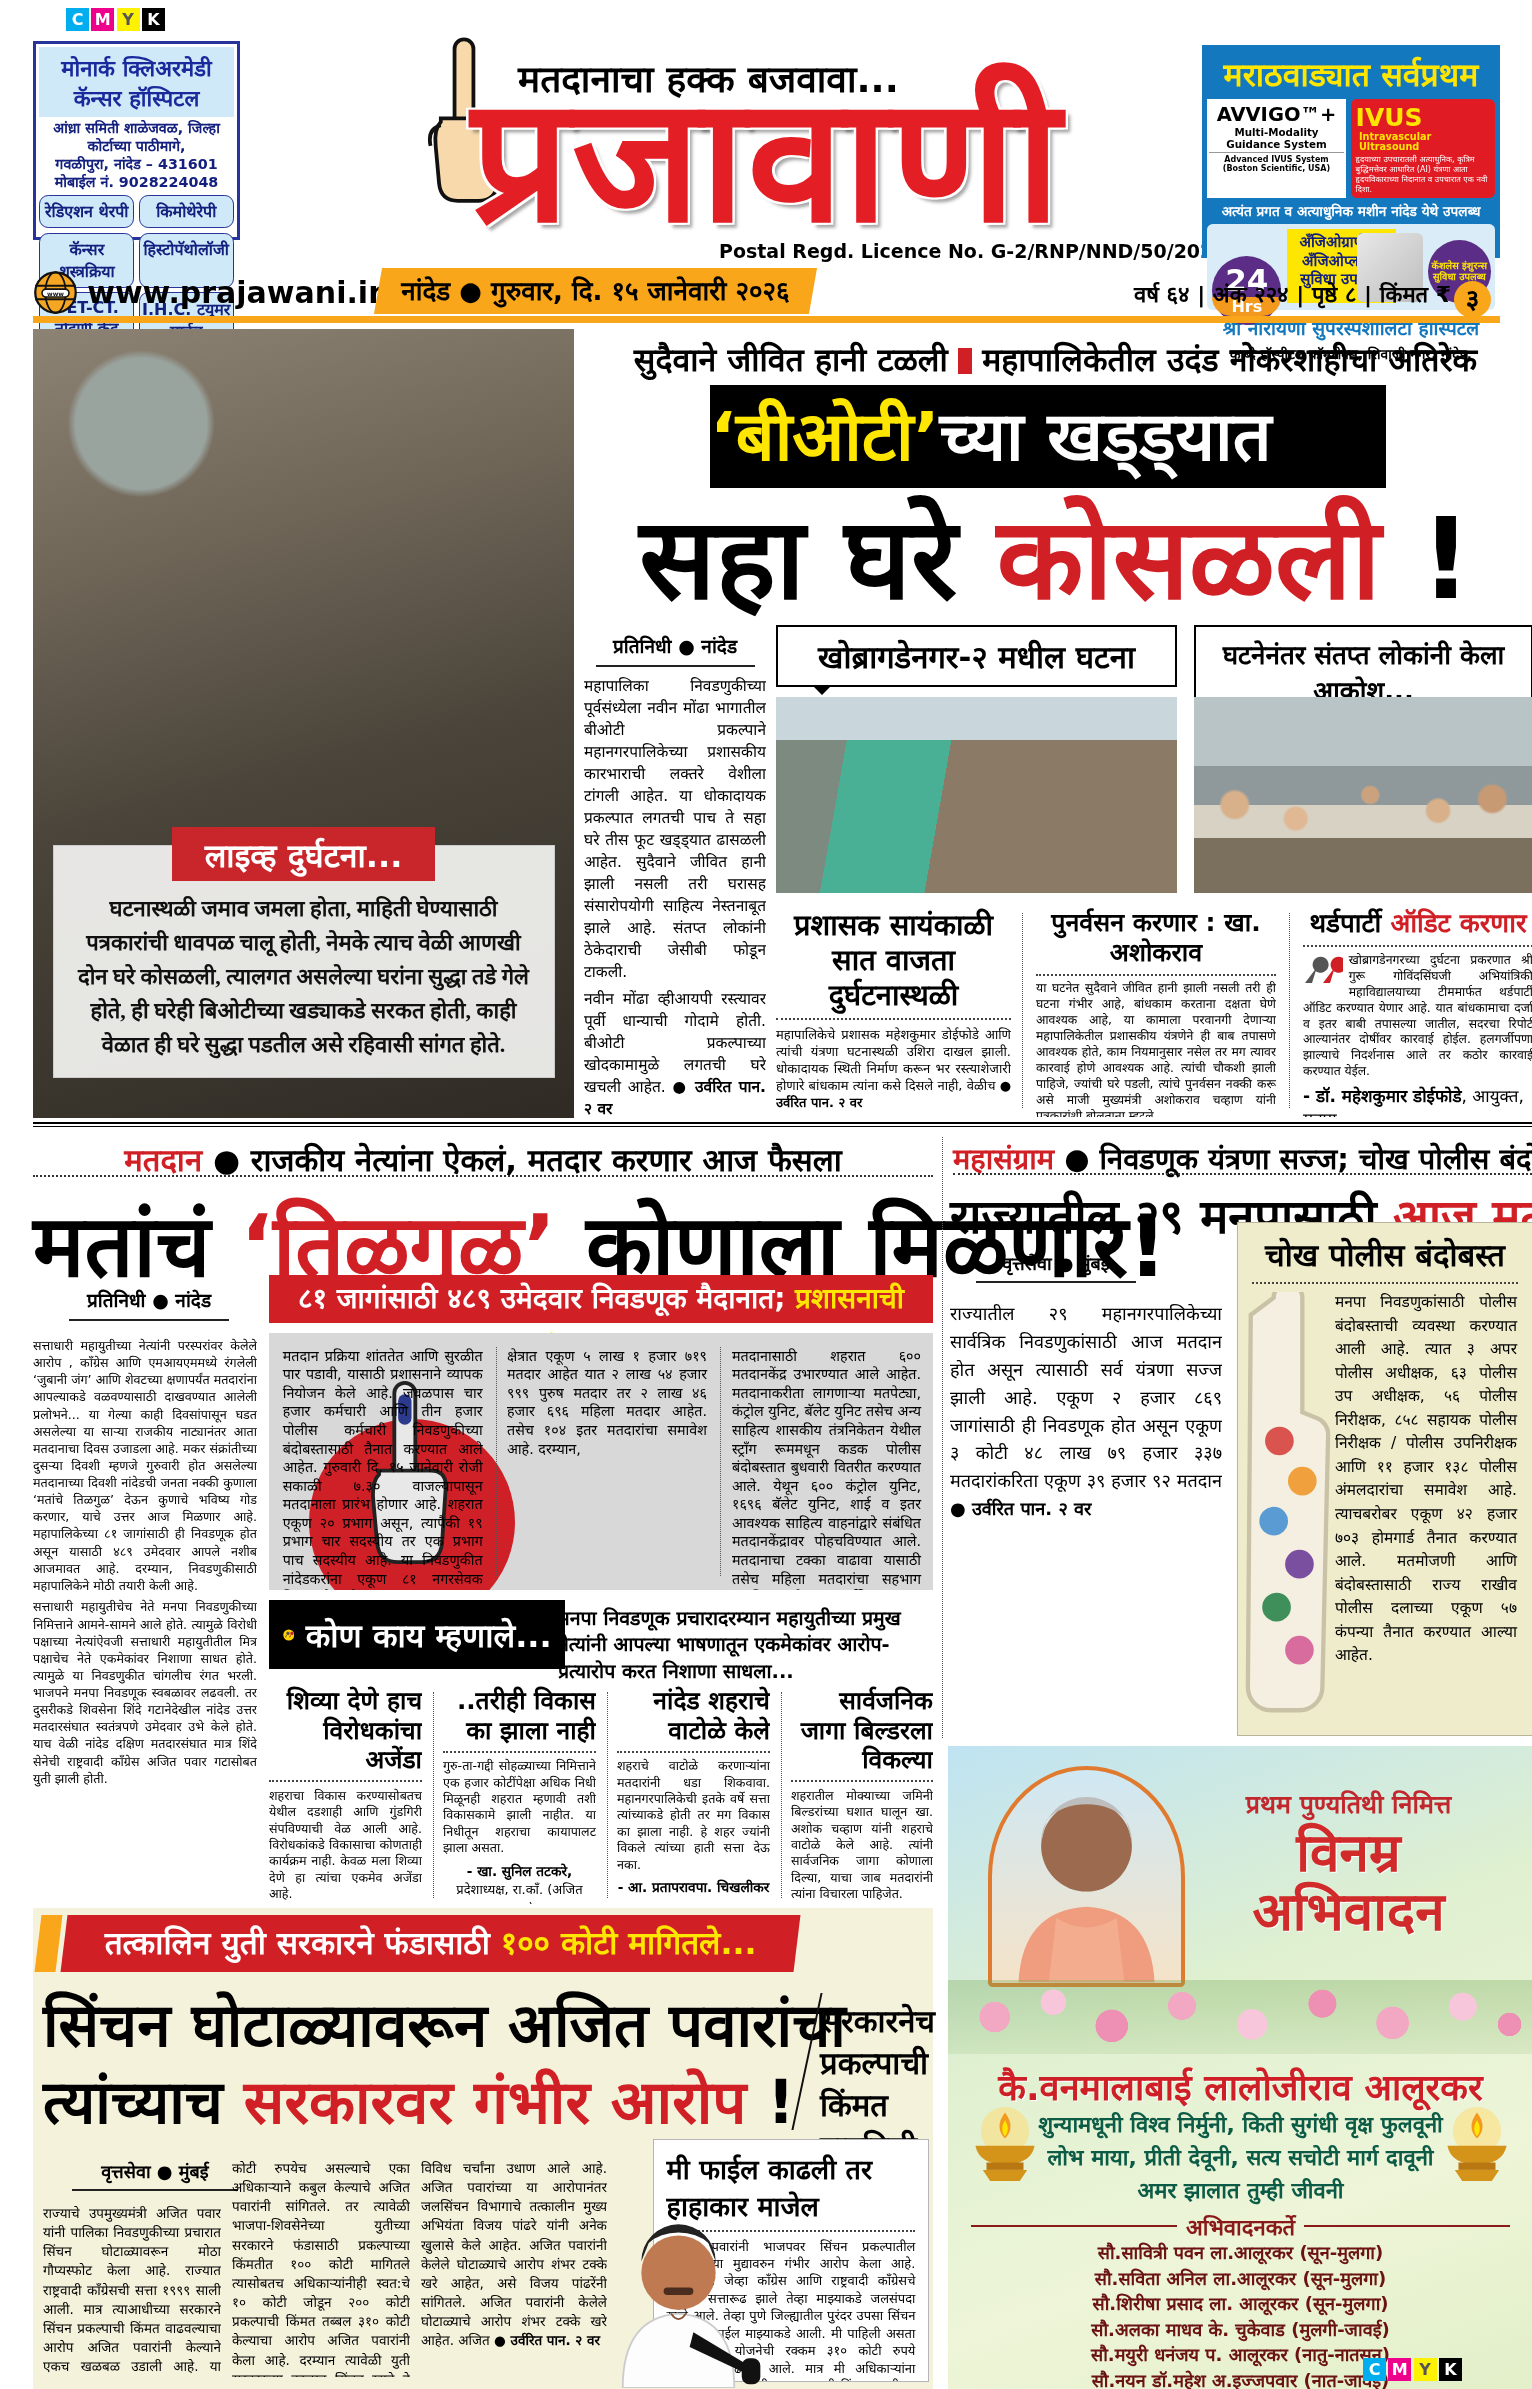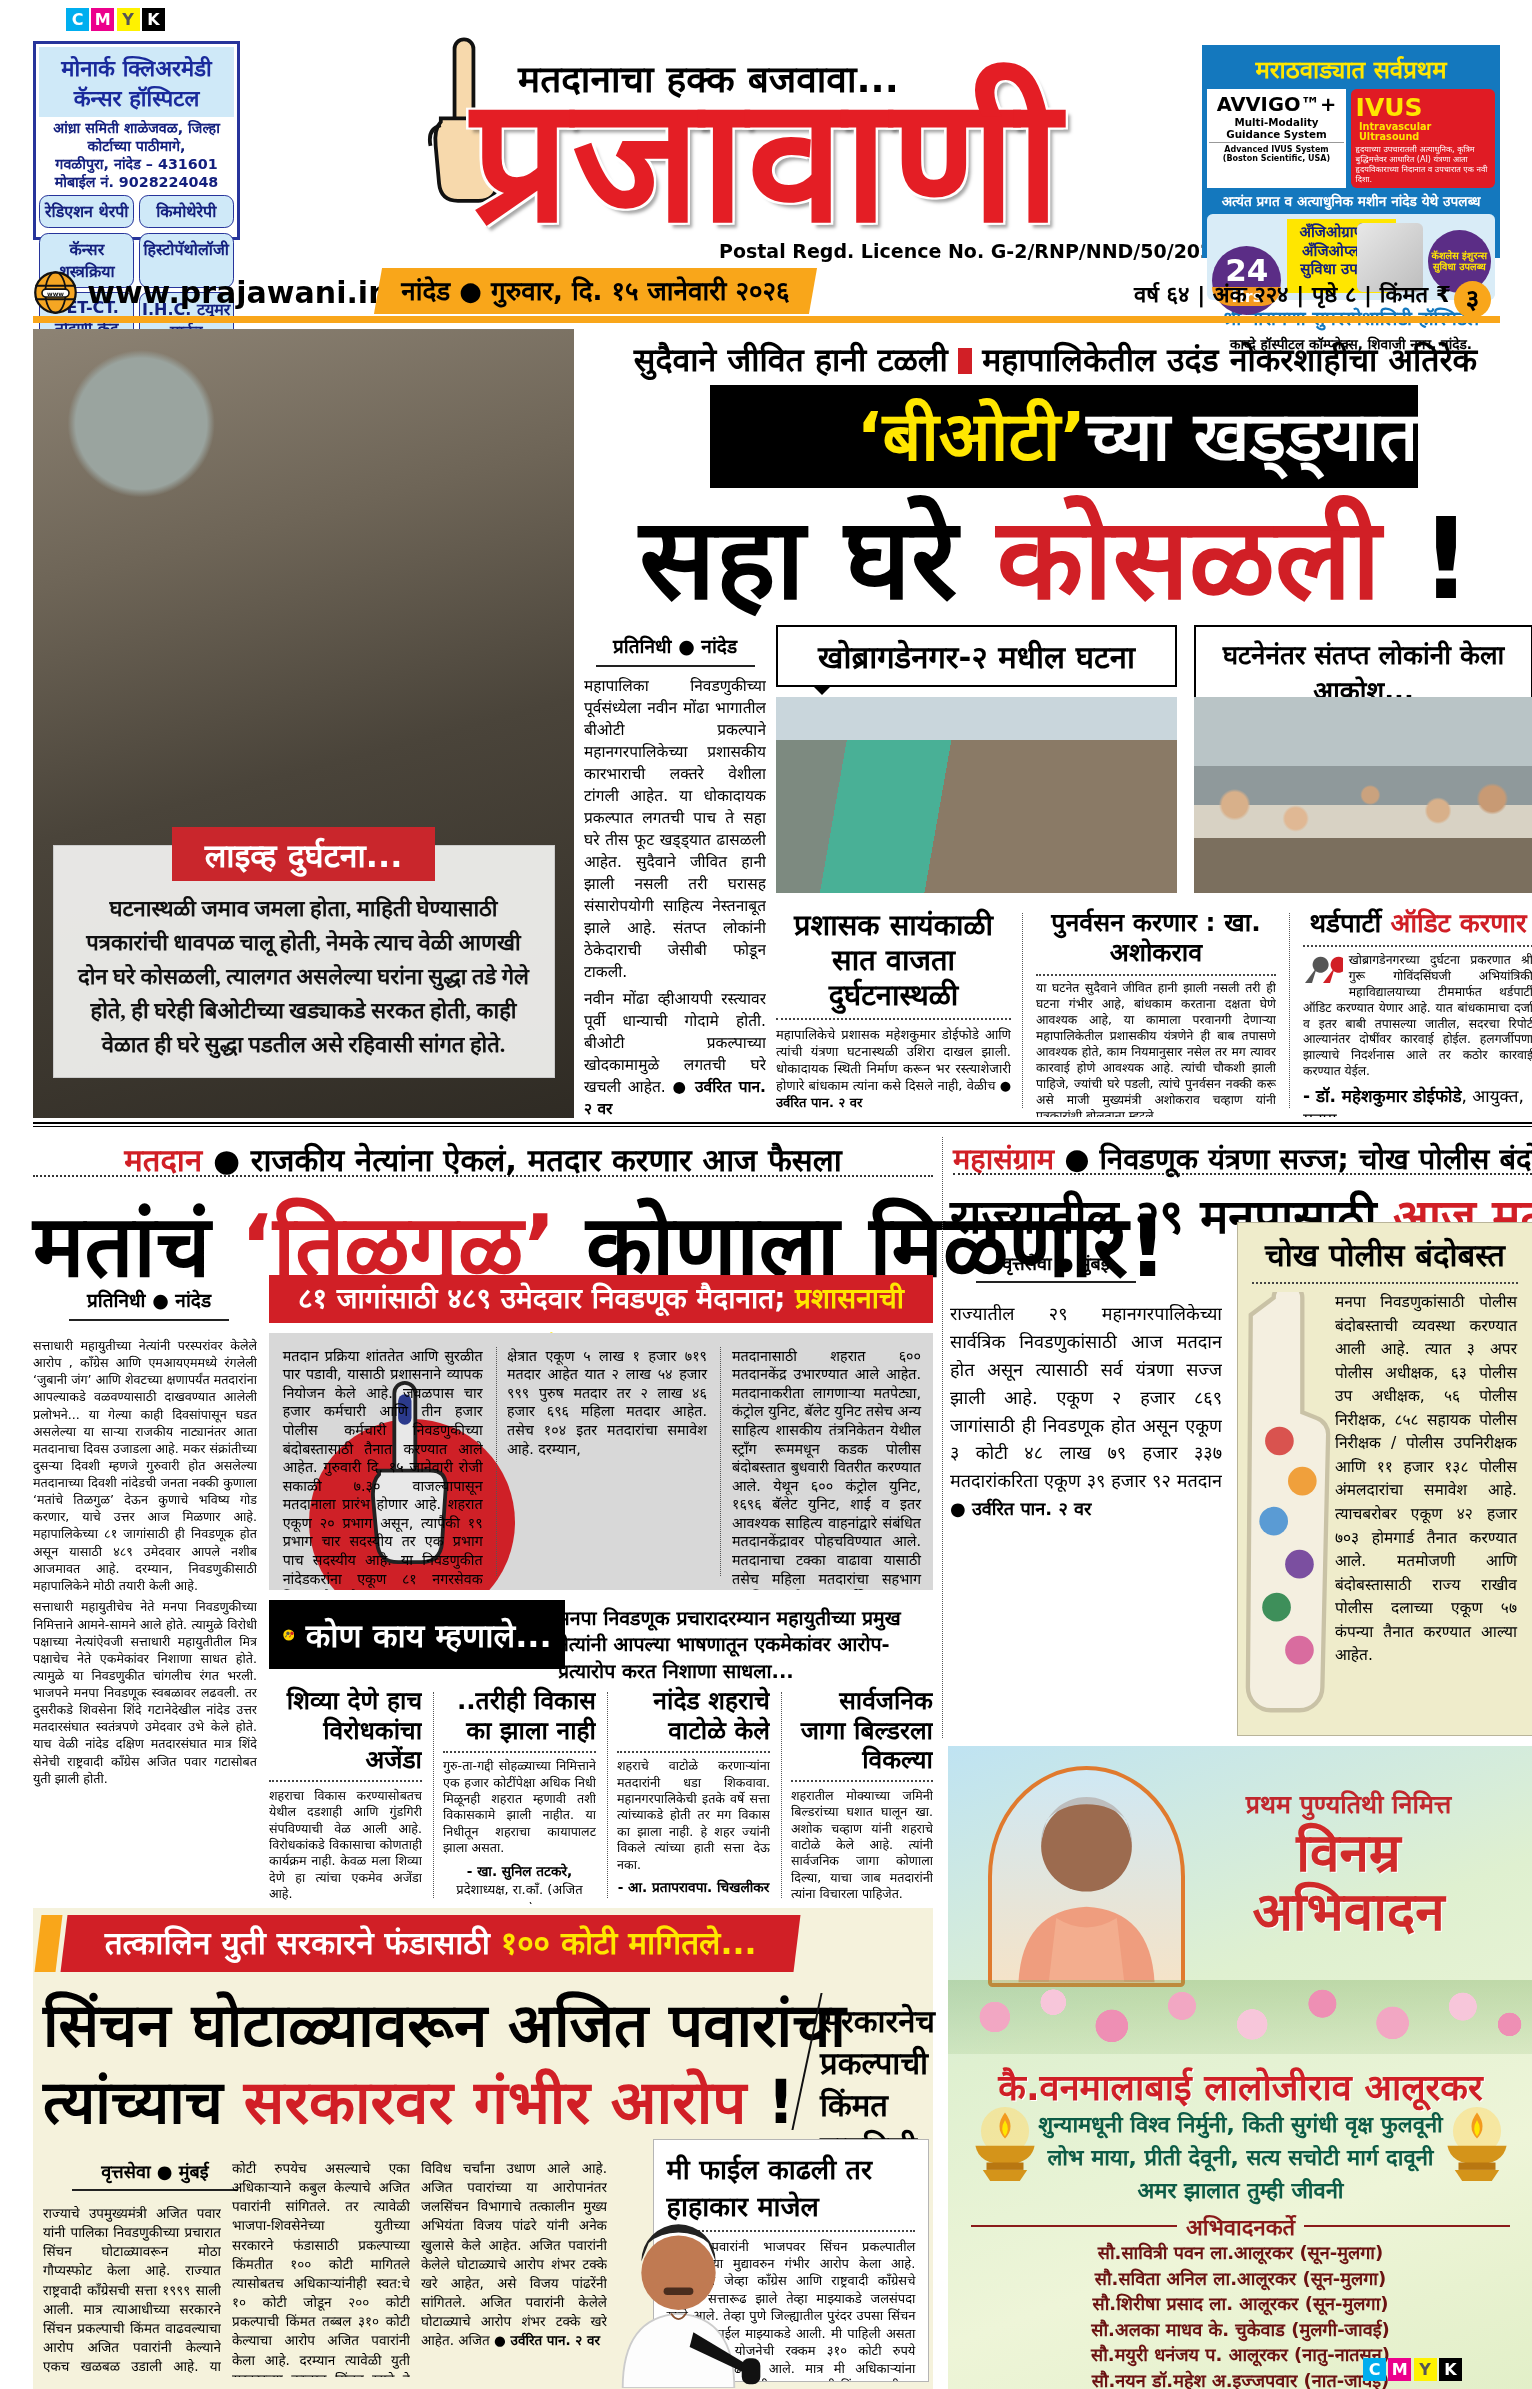--- a/index.html
+++ b/index.html
@@ -11,21 +11,21 @@
   .cmyk span{display:inline-block;width:23px;height:23px;color:#fff;font-weight:bold;font-size:16px;line-height:23px;text-align:center;margin-right:2.3px;}
   .cmyk .c1{background:#00aeef;}.cmyk .c2{background:#ec008c;}.cmyk .c3{background:#fff200;color:#555;}.cmyk .c4{background:#000;}
   
   .lad{border:3.4px solid #27349b;background:#fff;box-sizing:border-box;padding:3.4px;}
   .lad-title{background:#cfe9f8;color:#1a2a9c;font-weight:900;font-size:22px;text-align:center;padding:4.6px 1.1px;}
   .lad-addr{color:#14207e;font-weight:bold;font-size:14.3px;text-align:center;line-height:1.25;margin:3.4px 0;}
   .lad-grid{display:grid;grid-template-columns:1fr 1fr;gap:4.6px;}
   .pill{background:#cfe9f8;border:1.7px solid #27349b;border-radius:9.2px;color:#14207e;font-weight:900;font-size:16px;text-align:center;padding:4.6px 1.1px;}
   
   .rad{background:#1478be;box-sizing:border-box;padding:4.6px;color:#fff;}
-  .rad-h{color:#ffe600;font-weight:900;font-size:24px;text-align:center;padding:2.3px 0;}
+  .rad-h{color:#ffe600;font-weight:900;font-size:32px;text-align:center;padding:2.3px 0;}
   .rad-row{display:flex;gap:4.6px;margin-top:2.3px;}
   .avvigo{background:#fff;color:#000;border-radius:0;flex:1;text-align:center;padding:3.4px 2.3px;}
   .avvigo .a1{font-weight:900;font-size:19.5px;}
   .avvigo .a2{font-weight:bold;font-size:10.3px;}
   .avvigo .a3{font-weight:bold;font-size:8px;border-top:1.1px solid #999;margin-top:2.3px;padding-top:1.7px;}
   .ivus{background:#e01b24;border-radius:5.7px;flex:1;padding:3.4px 4.6px;}
   .ivus .i1{color:#ffe600;font-weight:900;font-size:25px;display:inline;}
   .ivus .i2{color:#ffe600;font-weight:bold;font-size:9.7px;display:inline-block;vertical-align:top;line-height:1.05;margin-left:3.4px;}
   .ivus .i3{color:#fff;font-size:8px;line-height:1.25;margin-top:2.3px;}
   .rad-m{color:#fff;font-weight:900;font-size:13.7px;text-align:center;margin-top:3.4px;}
@@ -41,21 +41,21 @@
   
   .band-bar{background:#f9a61a;}
   .datebox{background:#f9a61a;transform:skewX(-10deg);}
   .datebox>div{transform:skewX(10deg);font-weight:900;font-size:26px;text-align:center;line-height:46px;}
   .issue{font-weight:900;font-size:22px;white-space:nowrap;}
   .price-c{display:inline-block;width:37px;height:37px;background:#f9a61a;border-radius:50%;font-weight:900;font-size:26px;line-height:37px;text-align:center;vertical-align:middle;}
   .logo{font-weight:900;color:#e41e25;letter-spacing:2.3px;text-shadow:-2.3px -2.3px 0 #fff,2.3px -2.3px 0 #fff,-2.3px 2.3px 0 #fff,2.3px 2.3px 0 #fff,4.6px 4.6px 3.4px rgba(0,0,0,.35);}
   
   .kicker{font-weight:900;font-size:32px;white-space:nowrap;}
   .ksep{display:inline-block;width:13.7px;height:26px;background:#d11f26;vertical-align:-3.4px;margin:0 10.3px;}
-  .botbox{background:#000;color:#fff;font-weight:900;font-size:68px;text-align:right;line-height:103px;padding-left:32px;}
+  .botbox{background:#000;color:#fff;font-weight:900;font-size:68px;text-align:left;line-height:103px;}
   .botbox .y{color:#ffe600;}
   .mainhead{font-weight:900;font-size:113px;line-height:1;white-space:nowrap;}
   .mainhead .r{color:#d11f26;}
   .photo{background:#888;}
   .ph-left{background:
     radial-gradient(circle at 20% 12%,#9aa49f 0 8%,transparent 9%),
     linear-gradient(165deg,#8d8374 0%,#6e6557 28%,#4a443a 55%,#2f2b24 100%);}
   .livebox{background:rgba(243,243,241,.93);padding:15px 17px;border:0.6px solid #ccc;}
   .livebox .lt{background:#c9262c;color:#fff;font-weight:900;font-size:32px;text-align:center;width:263px;margin:-34px auto 10.3px auto;padding:5.7px 0;}
   .livebox .lb{color:#101010;font-weight:bold;font-size:22px;line-height:1.55;text-align:center;font-family:Liberation Serif, serif;}

